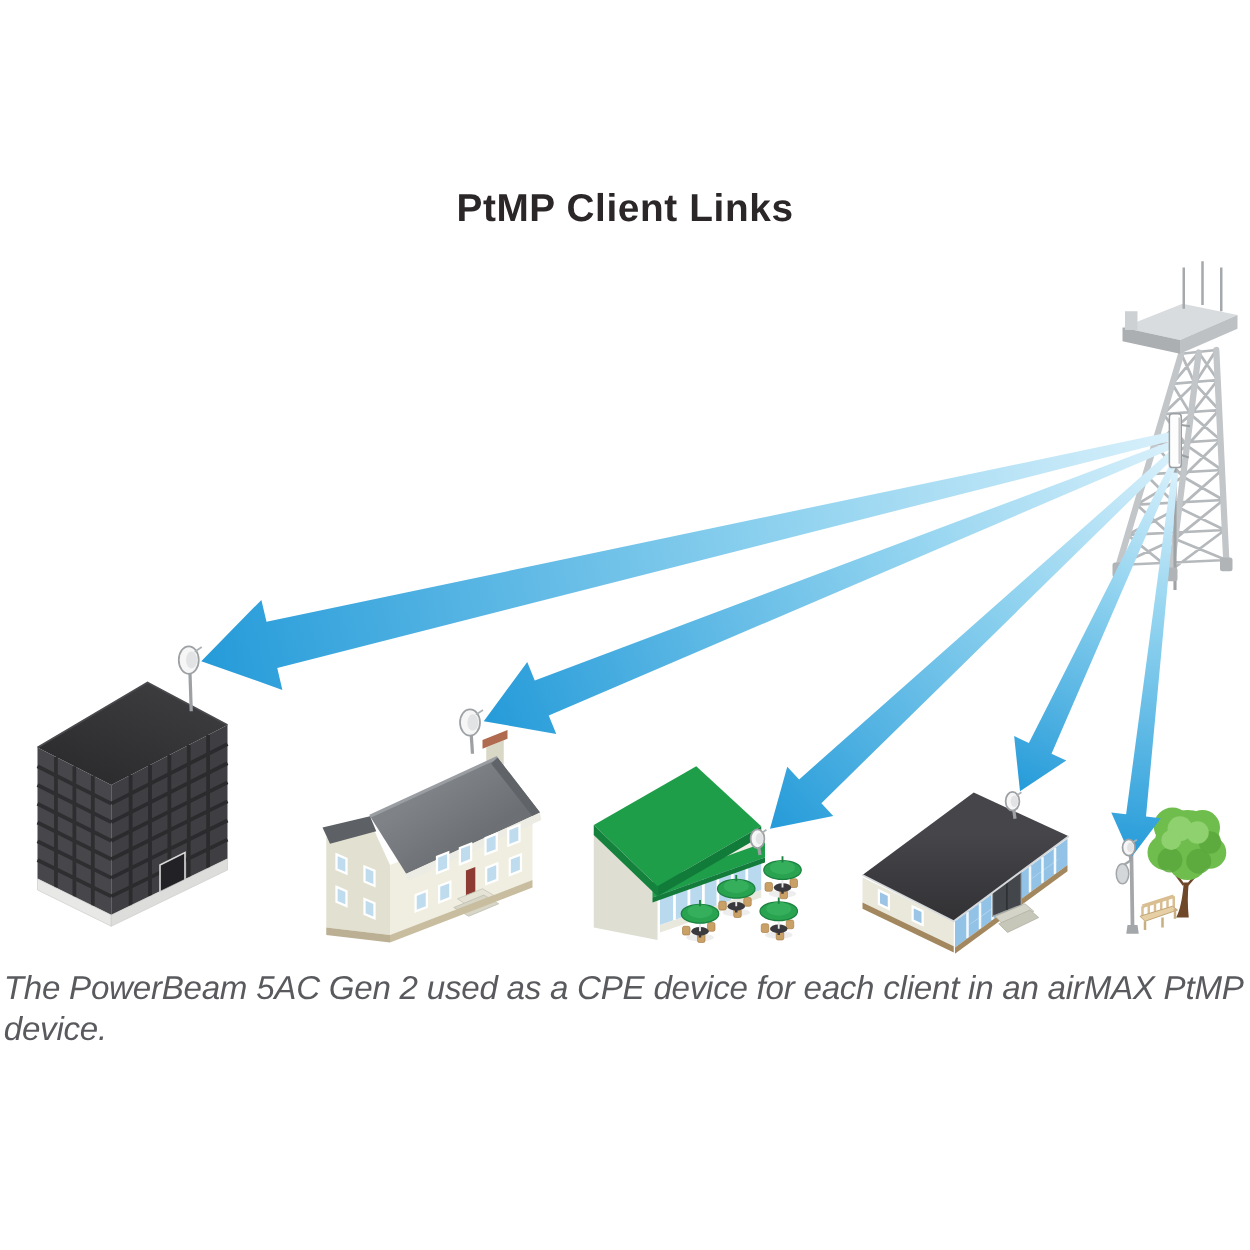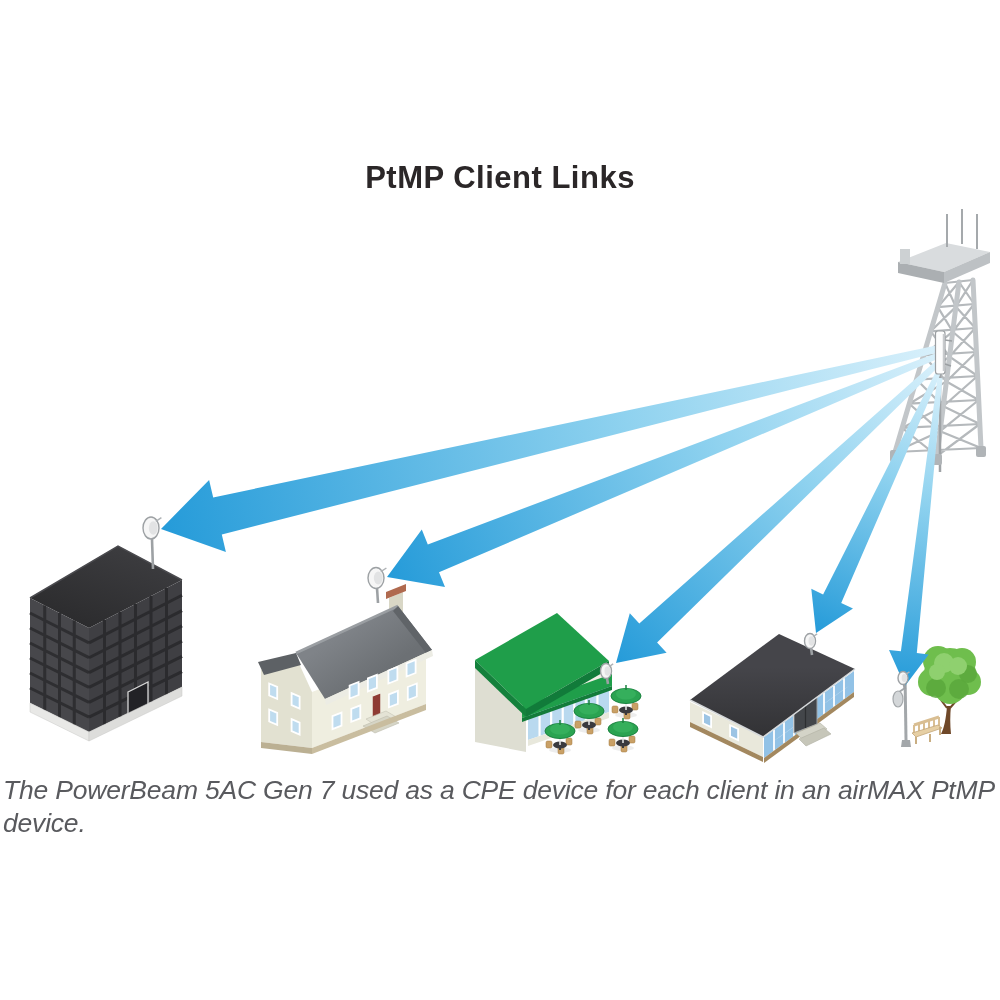--- a/index.html
+++ b/index.html
@@ -1,18 +1,18 @@
 <!DOCTYPE html>
 <html style="--c-title_text: #2B2728; --c-caption_text: #595A5E; --c-beam_blue: #259BD9; --c-beam_mid: #8FD2EF; --c-beam_light: #D8F0FB; --c-roof_green: #1F9E4A; --c-awning_green_dark: #137C3A; --c-dark_building: #3F3F43; --c-dark_roof: #353538; --c-wall_cream: #EFEEE0; --c-window_blue: #BFDCEF; --c-glass_blue: #92C2E6; --c-door_red: #8E3B33; --c-metal_gray: #C2C6C9; --c-trim_white: #ECECE4; --c-tree_green: #6FBE4D; --c-bench_tan: #E6CFA4;"><head>
 <meta charset="utf-8">
 <style>
   html,body{margin:0;padding:0;background:#ffffff;}
   .stage{position:relative;width:1000px;height:1000px;background:#ffffff;overflow:hidden;
          font-family:"Liberation Sans",sans-serif;}
-  .title{position:absolute;top:160px;left:0;width:1000px;text-align:center;margin:0;
+  .title{position:absolute;top:149px;left:0;width:1000px;text-align:center;margin:0;
          font-size:31px;font-weight:bold;letter-spacing:.5px;color:var(--c-title_text,#2B2728);}
   .caption{position:absolute;top:774px;left:3px;width:992px;margin:0;
            font-size:26.5px;font-style:italic;line-height:33px;letter-spacing:-.2px;
            color:var(--c-caption_text,#595A5E);}
   svg.scene{position:absolute;left:0;top:0;}
   .fill-green{fill:var(--c-roof_green,#1F9E4A);}
 </style>
 </head>
 <body>
 
@@ -310,15 +310,15 @@
         </g>
         <g>
           <line x1="904" y1="684" x2="905" y2="689" stroke="#9DA1A4" stroke-width="2.6"></line>
           <ellipse cx="903" cy="678" rx="5" ry="6.5" fill="#F6F6F6" stroke="#9DA1A4" stroke-width="1.4"></ellipse>
           <ellipse cx="904.4" cy="678" rx="2.75" ry="4.03" fill="#E2E3E4"></ellipse>
           <line x1="906" y1="674.1" x2="909.5" y2="671.825" stroke="#AEB2B5" stroke-width="1.4"></line>
         </g>
       </g>
   </svg>
 
-  <p class="caption"><span>The PowerBeam 5AC Gen 7 used as a CPE device for each client in an airMAX PtMP</span><br>
+  <p class="caption"><span>The PowerBeam 5AC Gen 2 used as a CPE device for each client in an airMAX PtMP</span><br>
   <span>device.</span></p>
 </div>
 
 </body></html>

